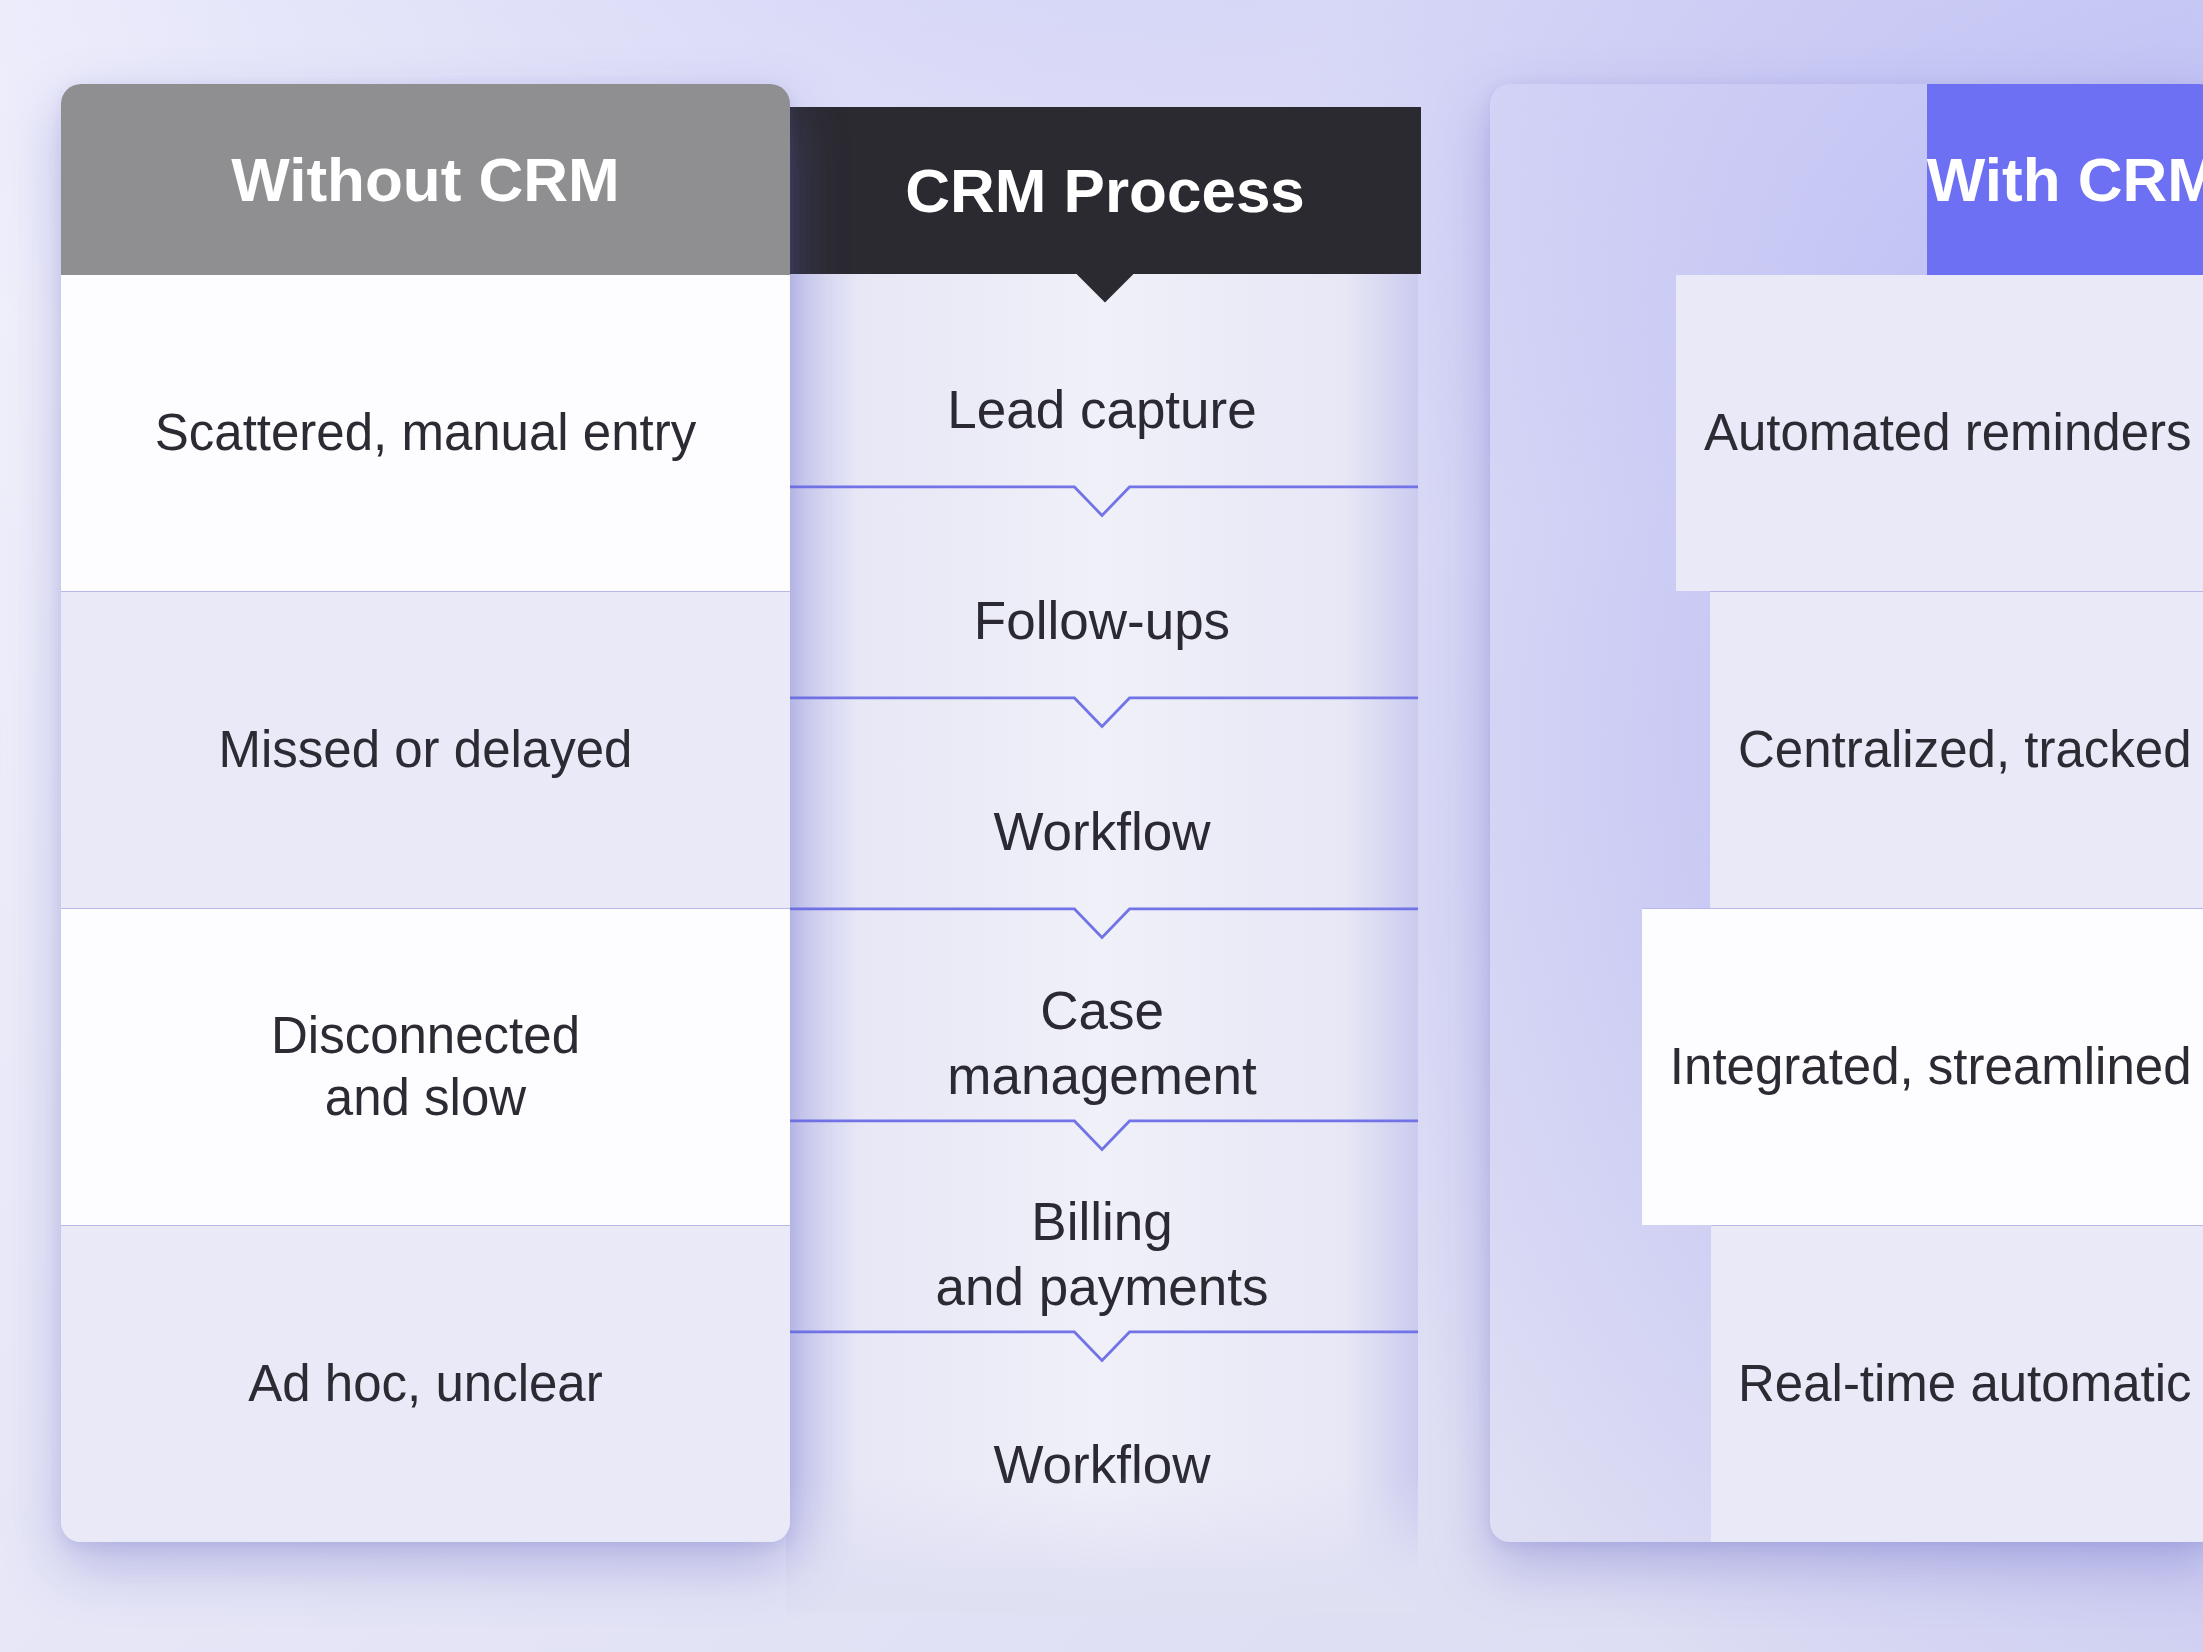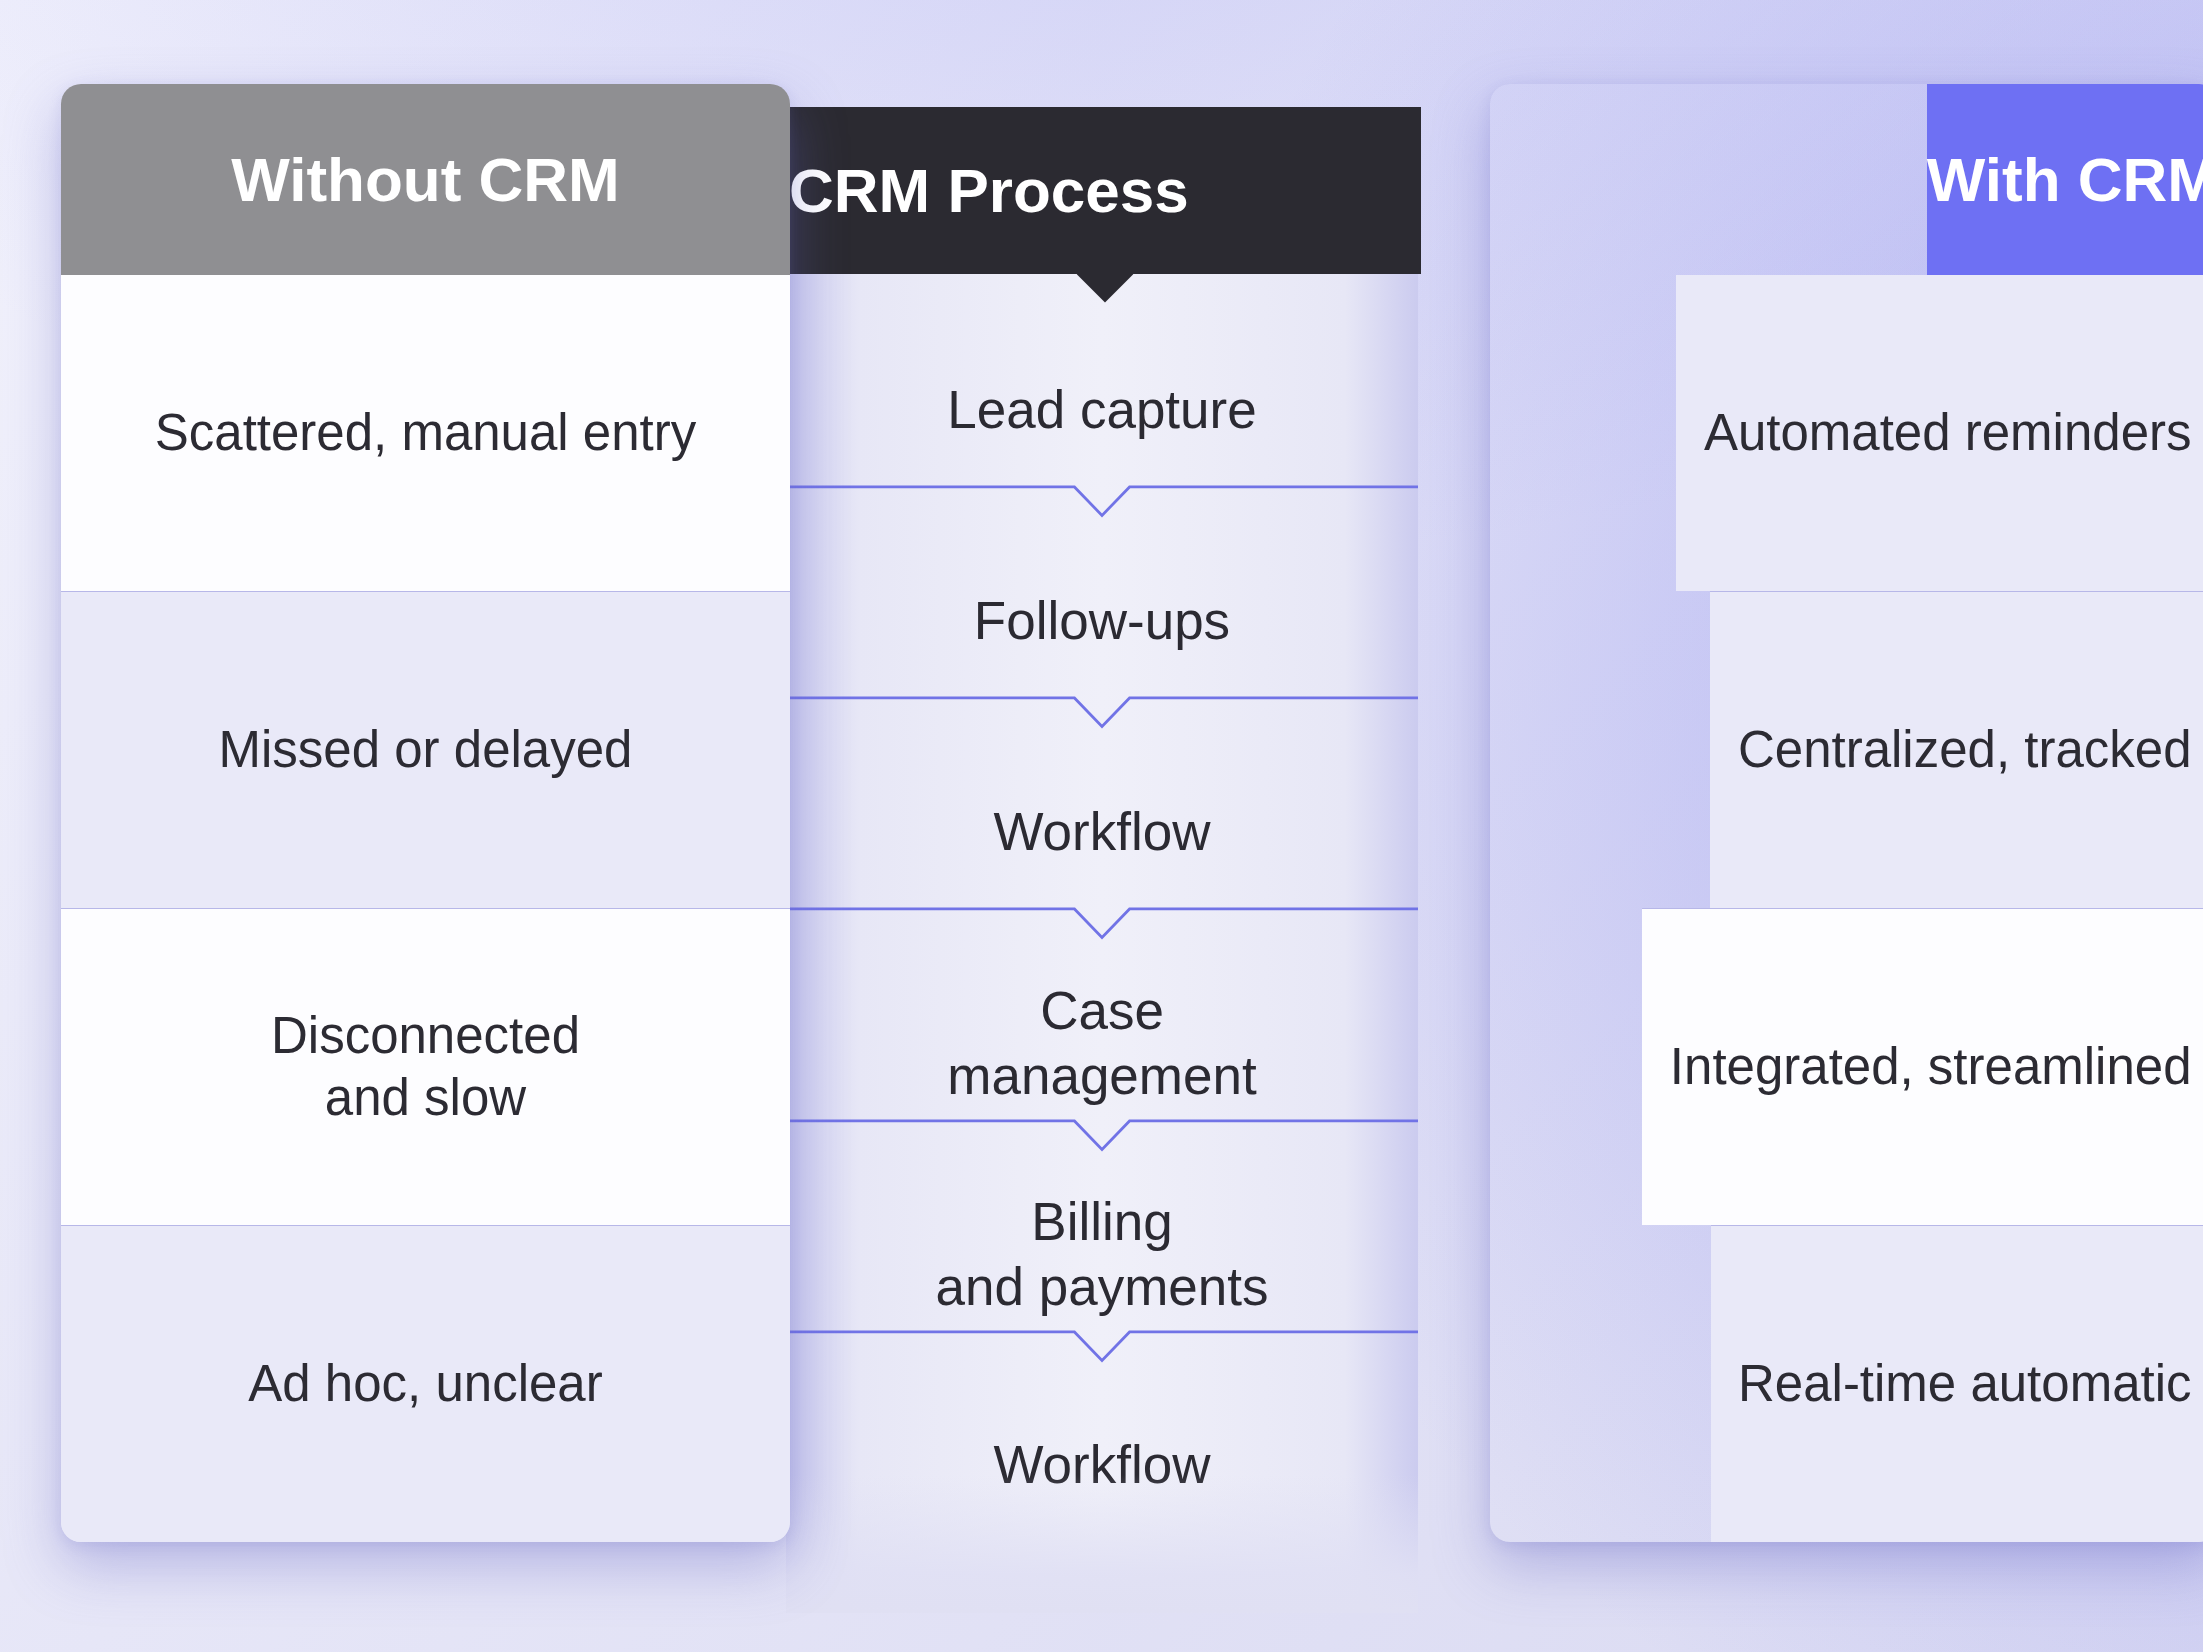--- a/index.html
+++ b/index.html
@@ -34,21 +34,21 @@
   .sep { position: absolute; left: 0; width: 632px; height: 37px; display: block; }
   .strip-fade {
     position: absolute; left: 0; bottom: 0; width: 100%; height: 138px;
     background: linear-gradient(180deg, rgba(226,226,245,0) 0%, rgba(224,224,244,0.92) 72%, #e0e0f3 100%);
   }
 
   
   .process-header {
     position: absolute; left: 789px; top: 107px; width: 632px; height: 167px;
     background: #2b2a31; z-index: 2;
-    display: flex; align-items: center; 
+    display: flex; align-items: center; justify-content: center;
     color: #ffffff; font-size: 62px; font-weight: bold;
   }
   .pointer {
     position: absolute; left: 50%; bottom: -28.5px; transform: translateX(-50%);
     width: 57px; height: 28.5px; display: block;
   }
 
   
   .card {
     position: absolute; top: 84px; width: 729px; height: 1458px;

